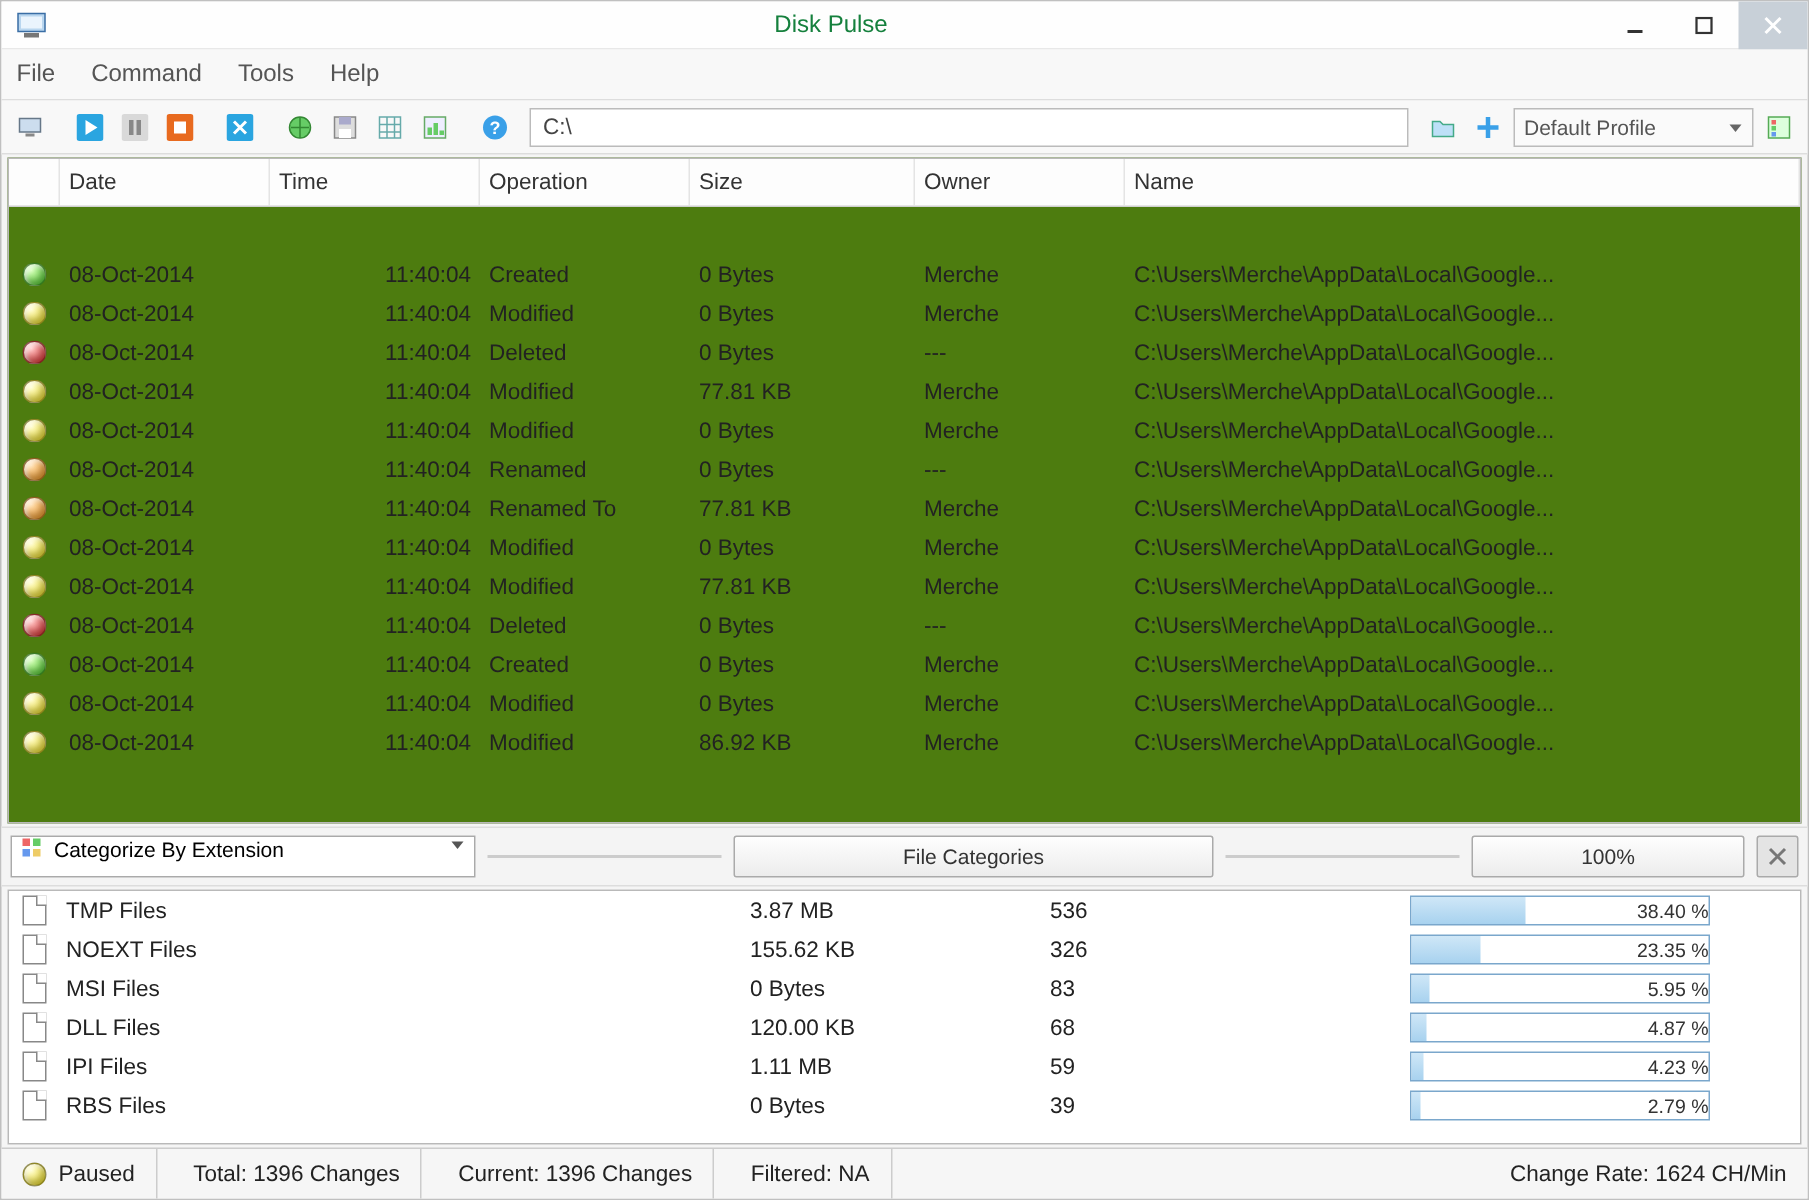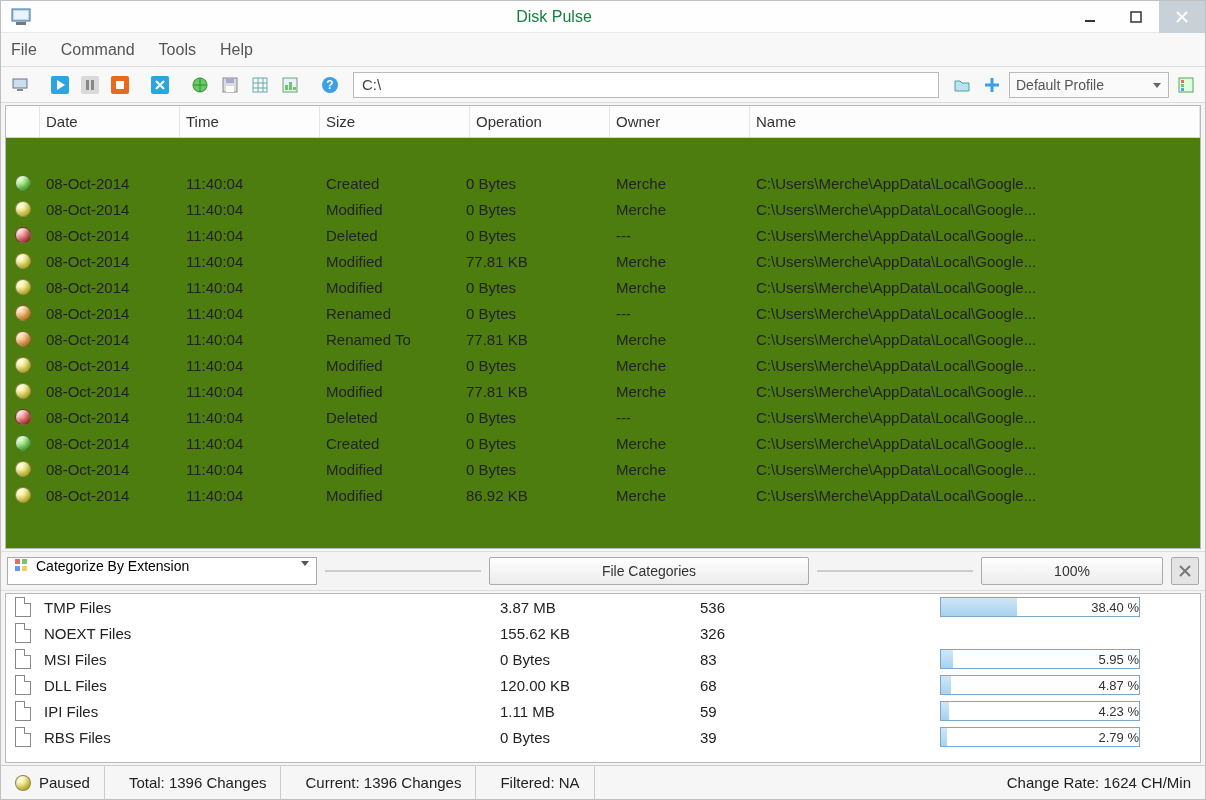--- a/index.html
+++ b/index.html
@@ -18,21 +18,21 @@
 .path-input { flex: 1; height: 26px; border: 1px solid #bbb; background: #fff; padding: 0 8px; font-size: 15px; color: #444; margin: 0 6px; }
 .profile-select { width: 160px; height: 26px; border: 1px solid #bbb; background: #fafafa; display: flex; align-items: center; justify-content: space-between; padding: 0 6px; font-size: 14px; color: #555; }
 .main-table { flex: 1; min-height: 0; display: flex; flex-direction: column; border: 1px solid #b9b9b9; margin: 2px 4px; background: #4d7c0f; gap: 32px; }
 .thead { display: flex; height: 32px; border-bottom: 1px solid #d0d0d0; background: #fdfdfd; font-size: 15px; color: #333; align-items: center; }
 .thead .col, .trow .col { overflow: hidden; text-overflow: ellipsis; white-space: nowrap; padding: 0 6px; }
 .thead .col { border-right: 1px solid #e4e4e4; height: 100%; display: flex; align-items: center; }
 .tbody { flex: 1; overflow-y: scroll; }
 .tbody .trow { display: flex; height: 26px; align-items: center; font-size: 15px; color: #222; }
 .c-icon { width: 34px; display:flex; justify-content:center; }
 .c-date { width: 140px; }
-.c-time { width: 140px; }
+.c-time { width: 140px; text-align: right; }
 .c-op { width: 140px; }
 .c-size { width: 150px; }
 .c-owner { width: 140px; }
 .c-name { flex: 1; }
 .ball { width: 16px; height: 16px; border-radius: 50%; border: 1px solid rgba(0,0,0,.4); box-shadow: inset -2px -3px 4px rgba(0,0,0,.25), inset 2px 2px 3px rgba(255,255,255,.7); }
 .ball.green { background: radial-gradient(circle at 35% 30%, #d6ffb8, #3bbf1a); }
 .ball.yellow { background: radial-gradient(circle at 35% 30%, #fffdd0, #e8d60e); }
 .ball.red { background: radial-gradient(circle at 35% 30%, #ffc9c9, #d41a1a); }
 .ball.orange { background: radial-gradient(circle at 35% 30%, #ffe0b3, #e8870e); }
 .midbar { height: 40px; display: flex; align-items: center; padding: 0 6px; gap: 8px; background: #f4f4f4; border-top: 1px solid #ddd; border-bottom: 1px solid #ddd; }
@@ -202,22 +202,22 @@
           <rect x="4" y="12" width="3" height="3" fill="#69e"></rect>
         </svg>
       </div>
   </div>
 
   <div class="main-table">
     <div class="thead">
       <div class="col c-icon"></div>
       <div class="col c-date">Date</div>
       <div class="col c-time">Time</div>
+      <div class="col c-op">Operation</div>
       <div class="col c-size">Size</div>
-      <div class="col c-op">Operation</div>
       <div class="col c-owner">Owner</div>
       <div class="col c-name">Name</div>
     </div>
     <div class="tbody" id="tbody">
         <div class="trow">
           <div class="col c-icon">
             <span class="ball green"></span>
           </div>
           <div class="col c-date">08-Oct-2014</div>
           <div class="col c-time">11:40:04</div>
@@ -410,20 +410,26 @@
             </div>
           </div>
         </div>
         <div class="cat-row">
           <div class="cc-icon">
             <span class="file-ic"></span>
           </div>
           <div class="cc-name">NOEXT Files</div>
           <div class="cc-size">155.62 KB</div>
           <div class="cc-count">326</div>
+          <div class="cc-pct">
+            <div class="pctbar">
+              <div class="pctfill" style="width:23.35%"></div>
+              <span class="pctlbl">23.35 %</span>
+            </div>
+          </div>
         </div>
         <div class="cat-row">
           <div class="cc-icon">
             <span class="file-ic"></span>
           </div>
           <div class="cc-name">MSI Files</div>
           <div class="cc-size">0 Bytes</div>
           <div class="cc-count">83</div>
           <div class="cc-pct">
             <div class="pctbar">

